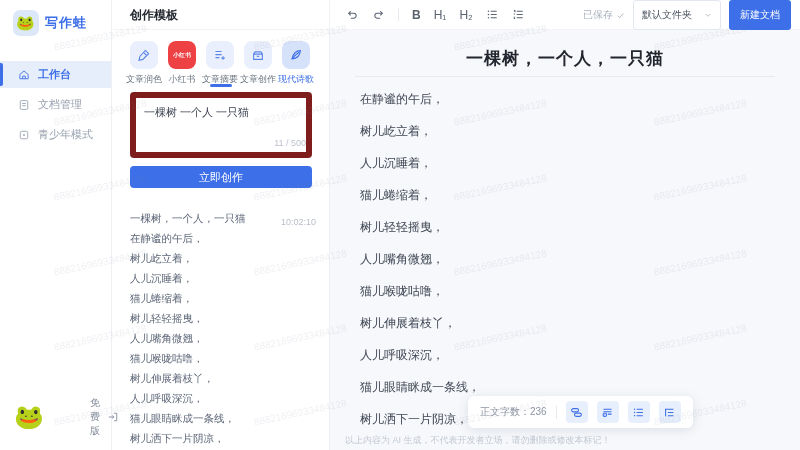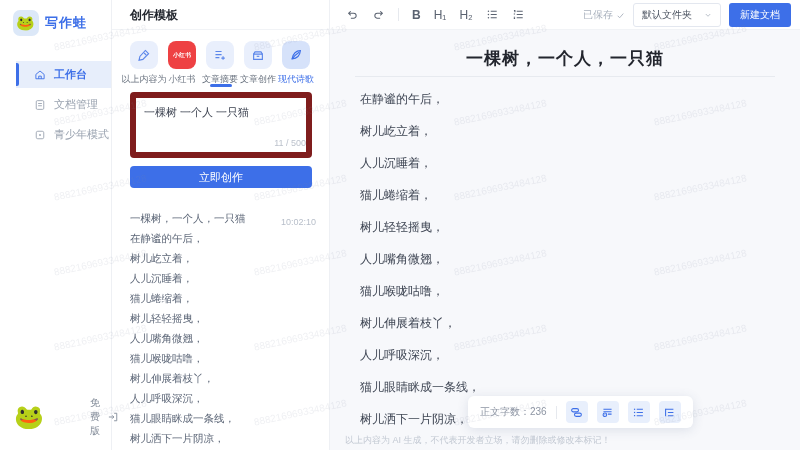--- a/index.html
+++ b/index.html
@@ -5,21 +5,21 @@
   * { margin:0; padding:0; box-sizing:border-box; }
   html,body { width:800px; height:450px; overflow:hidden; }
   body { font-family:"Liberation Sans","DejaVu Sans",sans-serif; background:#fff; position:relative; }
   #app { position:relative; width:800px; height:450px; background:#fff; }
 
   
   .sidebar { position:absolute; left:0; top:0; width:112px; height:450px; background:#fff; border-right:1px solid #eef0f4; z-index:5; }
   .logo { position:absolute; left:13px; top:10px; display:flex; align-items:center; gap:6px; }
   .logo-icon { width:26px; height:26px; border-radius:7px; background:#dce8f8; display:flex; align-items:center; justify-content:center; font-size:15px; }
   .logo-text { font-size:13px; font-weight:bold; color:#3d6fe8; letter-spacing:1px; }
-  .nav { position:absolute; top:58px; left:0; right:0;padding-left:16px; }
+  .nav { position:absolute; top:58px; left:0; right:0; }
   .nav-item { height:27px; margin:3px 0; display:flex; align-items:center; gap:8px; padding-left:18px; font-size:11px; color:#9aa3b0; position:relative; cursor:pointer; }
   .nav-item svg { width:12px; height:12px; stroke:currentColor; fill:none; stroke-width:1.2; flex:none; }
   .nav-item.active { background:#e7eefb; color:#3d6fe8; font-weight:bold; }
   .nav-item.active::before { content:""; position:absolute; left:0; top:2px; bottom:2px; width:3px; background:#3d6fe8; border-radius:0 2px 2px 0; }
   .user { position:absolute; bottom:12px; left:14px; width:92px; display:flex; align-items:center; gap:7px; }
   .avatar { font-size:24px; line-height:30px; }
   .version-label { font-size:10px; color:#848d9a;margin-left:39px; }
   .logout { margin-left:auto; color:#8a93a0; display:flex; }
   .logout svg { width:12px; height:12px; stroke:currentColor; fill:none; stroke-width:1.3; }
 
@@ -45,21 +45,21 @@
   .timestamp { margin-left:auto; font-size:9px; color:#b7bec9; }
   .output-lines { margin-top:9px; }
   .output-lines div { font-size:10.5px; line-height:11px; color:#5c6677; margin-bottom:9px; white-space:nowrap; }
 
   
   .edit-toolbar { position:absolute; left:330px; top:0; width:470px; height:30px; background:#fff; border-bottom:1px solid #f1f3f6; display:flex; align-items:center; padding-left:16px; gap:13px; z-index:3; }
   .tool-btn { font-size:12px; color:#5a6270; cursor:pointer; display:flex; align-items:center; line-height:1; background:none; border:none; font-family:inherit; padding:0; }
   .tool-btn.bold { font-weight:bold; }
   .tool-btn svg { width:13px; height:13px; stroke:currentColor; fill:none; stroke-width:1.3; }
   .tb-divider { width:1px; height:13px; background:#e6e9ee; }
-  .doc-controls { position:absolute; right:9px; top:0; height:30px; display:flex; align-items:center; gap:8px; z-index:6; }
+  .doc-controls { position:absolute; right:9px; top:0; height:30px; display:flex; gap:8px; z-index:6; }
   .saved { font-size:10px; color:#a9b1bd; display:flex; align-items:center; gap:3px; }
   .saved svg { width:9px; height:9px; stroke:currentColor; fill:none; stroke-width:1.6; }
   .folder-select { display:flex; align-items:center; gap:12px; border:1px solid #e3e7ef; border-radius:3px; padding:4px 8px; font-size:10px; color:#4d5562; cursor:pointer; background:#fff; }
   .folder-select svg { width:8px; height:8px; stroke:#aab1bc; fill:none; stroke-width:1.6; }
   .new-doc-btn { background:#3d6fe8; color:#fff; border:none; border-radius:3px; font-size:10px; padding:5px 11px; cursor:pointer; font-family:inherit; }
 
   .editor { position:absolute; left:330px; top:30px; width:470px; height:420px; background:#f7f8fb; z-index:1; }
   .doc-title { position:absolute; left:0; top:17px; width:470px; text-align:center; font-size:17px; font-weight:bold; color:#23262e; letter-spacing:1px; }
   .title-divider { position:absolute; left:25px; top:46px; width:420px; height:1px; background:#e7eaef; }
   .doc-lines { position:absolute; left:30px; top:63px; }
@@ -126,21 +126,21 @@
     <div class="panel-header">创作模板</div>
 
     <div class="tabs">
       <div class="tab">
         <div class="tab-icon">
             <svg viewBox="0 0 16 16">
               <path d="M9.5 2.8l3.7 3.7-6.5 6.5-4.4 1 1-4.4z"></path>
               <path d="M8 5.5l2.5 2.5"></path>
             </svg>
           </div>
-        <div class="tab-label">以上内容为</div>
+        <div class="tab-label">文章润色</div>
       </div>
       <div class="tab xhs">
         <div class="tab-icon">
             <span>小红书</span>
           </div>
         <div class="tab-label">小红书</div>
       </div>
       <div class="tab">
         <div class="tab-icon">
             <svg viewBox="0 0 16 16">

